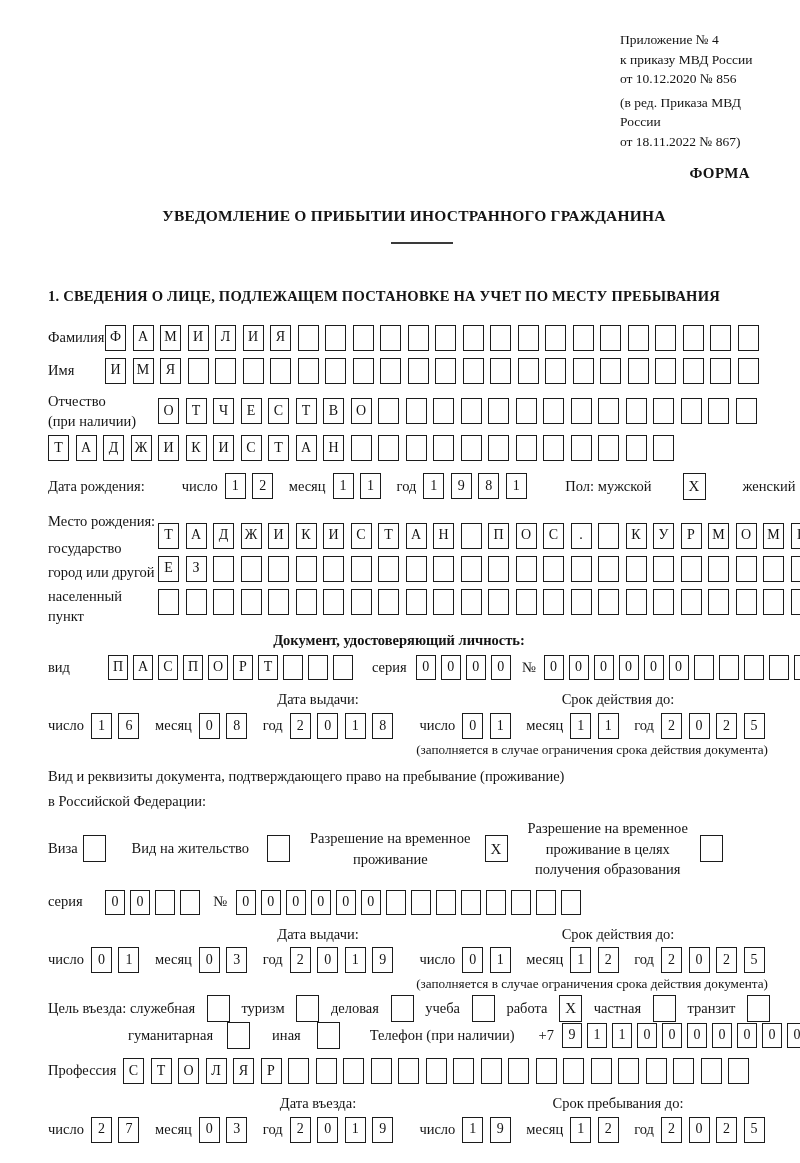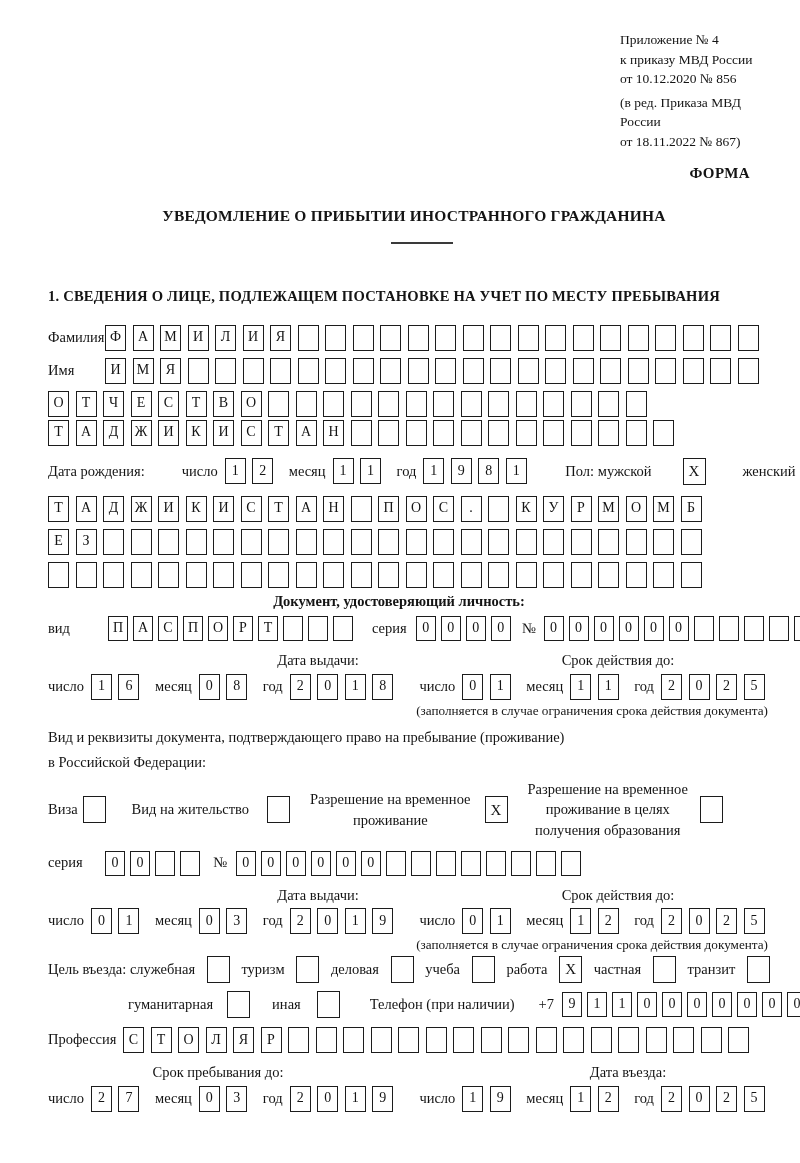--- a/index.html
+++ b/index.html
@@ -116,20 +116,24 @@
       <span class="cell"></span>
       <span class="cell"></span>
       <span class="cell"></span>
       <span class="cell"></span>
       <span class="cell"></span>
       <span class="cell"></span>
     </span>
 </div>
 
 <div class="row" style="margin-top:7px;">
+  <span class="lbl stack" style="width:110px;">
+    <div>Отчество</div>
+    <div>(при наличии)</div>
+  </span>
   <span class="cells">
       <span class="cell">О</span>
       <span class="cell">Т</span>
       <span class="cell">Ч</span>
       <span class="cell">Е</span>
       <span class="cell">С</span>
       <span class="cell">Т</span>
       <span class="cell">В</span>
       <span class="cell">О</span>
       <span class="cell"></span>
@@ -198,20 +202,26 @@
         <span class="cell">1</span>
       </span>
   </span>
   <span class="lbl" style="margin-right:8px;">Пол: мужской</span>
   <span class="cb">X</span>
   <span class="lbl" style="margin-left:14px;margin-right:12px;">женский</span>
   <span class="cb"></span>
 </div>
 
 <div class="row" style="margin-top:11px;">
+  <span class="lbl stack" style="width:110px;">
+    <div>Место рождения:</div>
+    <div style="margin-top:6px;">государство</div>
+    <div style="margin-top:4px;">город или другой</div>
+    <div style="margin-top:3px;">населенный пункт</div>
+  </span>
   <span class="stack">
     <span class="cells">
         <span class="cell">Т</span>
         <span class="cell">А</span>
         <span class="cell">Д</span>
         <span class="cell">Ж</span>
         <span class="cell">И</span>
         <span class="cell">К</span>
         <span class="cell">И</span>
         <span class="cell">С</span>
@@ -476,21 +486,21 @@
   <span class="lbl">учеба</span>
   <span class="cb"></span>
   <span class="lbl">работа</span>
   <span class="cb">X</span>
   <span class="lbl">частная</span>
   <span class="cb"></span>
   <span class="lbl">транзит</span>
   <span class="cb"></span>
 </div>
 
-<div class="row" style="margin-top:8px;align-items:center;text-align:right;">
+<div class="row" style="margin-top:0;align-items:center;text-align:right;">
   <span class="lbl" style="margin-left:80px;">гуманитарная</span>
   <span class="cb" style="margin-left:14px;"></span>
   <span class="lbl" style="margin-left:22px;">иная</span>
   <span class="cb" style="margin-left:16px;"></span>
   <span class="lbl" style="margin-left:30px;">Телефон (при наличии)</span>
   <span class="lbl" style="margin-left:24px;margin-right:8px;">+7</span>
   <span class="cells tight">
       <span class="cell">9</span>
       <span class="cell">1</span>
       <span class="cell">1</span>
@@ -527,22 +537,22 @@
       <span class="cell"></span>
       <span class="cell"></span>
       <span class="cell"></span>
       <span class="cell"></span>
       <span class="cell"></span>
       <span class="cell"></span>
     </span>
 </div>
 
 <div class="dh-row">
+  <span class="dh" style="margin-left:140px;width:260px;">Дата въезда:</span>
   <span class="dh" style="margin-left:30px;width:280px;">Срок пребывания до:</span>
-  <span class="dh" style="margin-left:140px;width:260px;">Дата въезда:</span>
 </div>
 <div class="row" style="margin-top:3px;align-items:center;">
   <span class="dg" style="width:372px;">
     <span class="lbl">число</span>
     <span class="cells">
         <span class="cell">2</span>
         <span class="cell">7</span>
       </span>
     <span class="lbl">месяц</span>
     <span class="cells">

